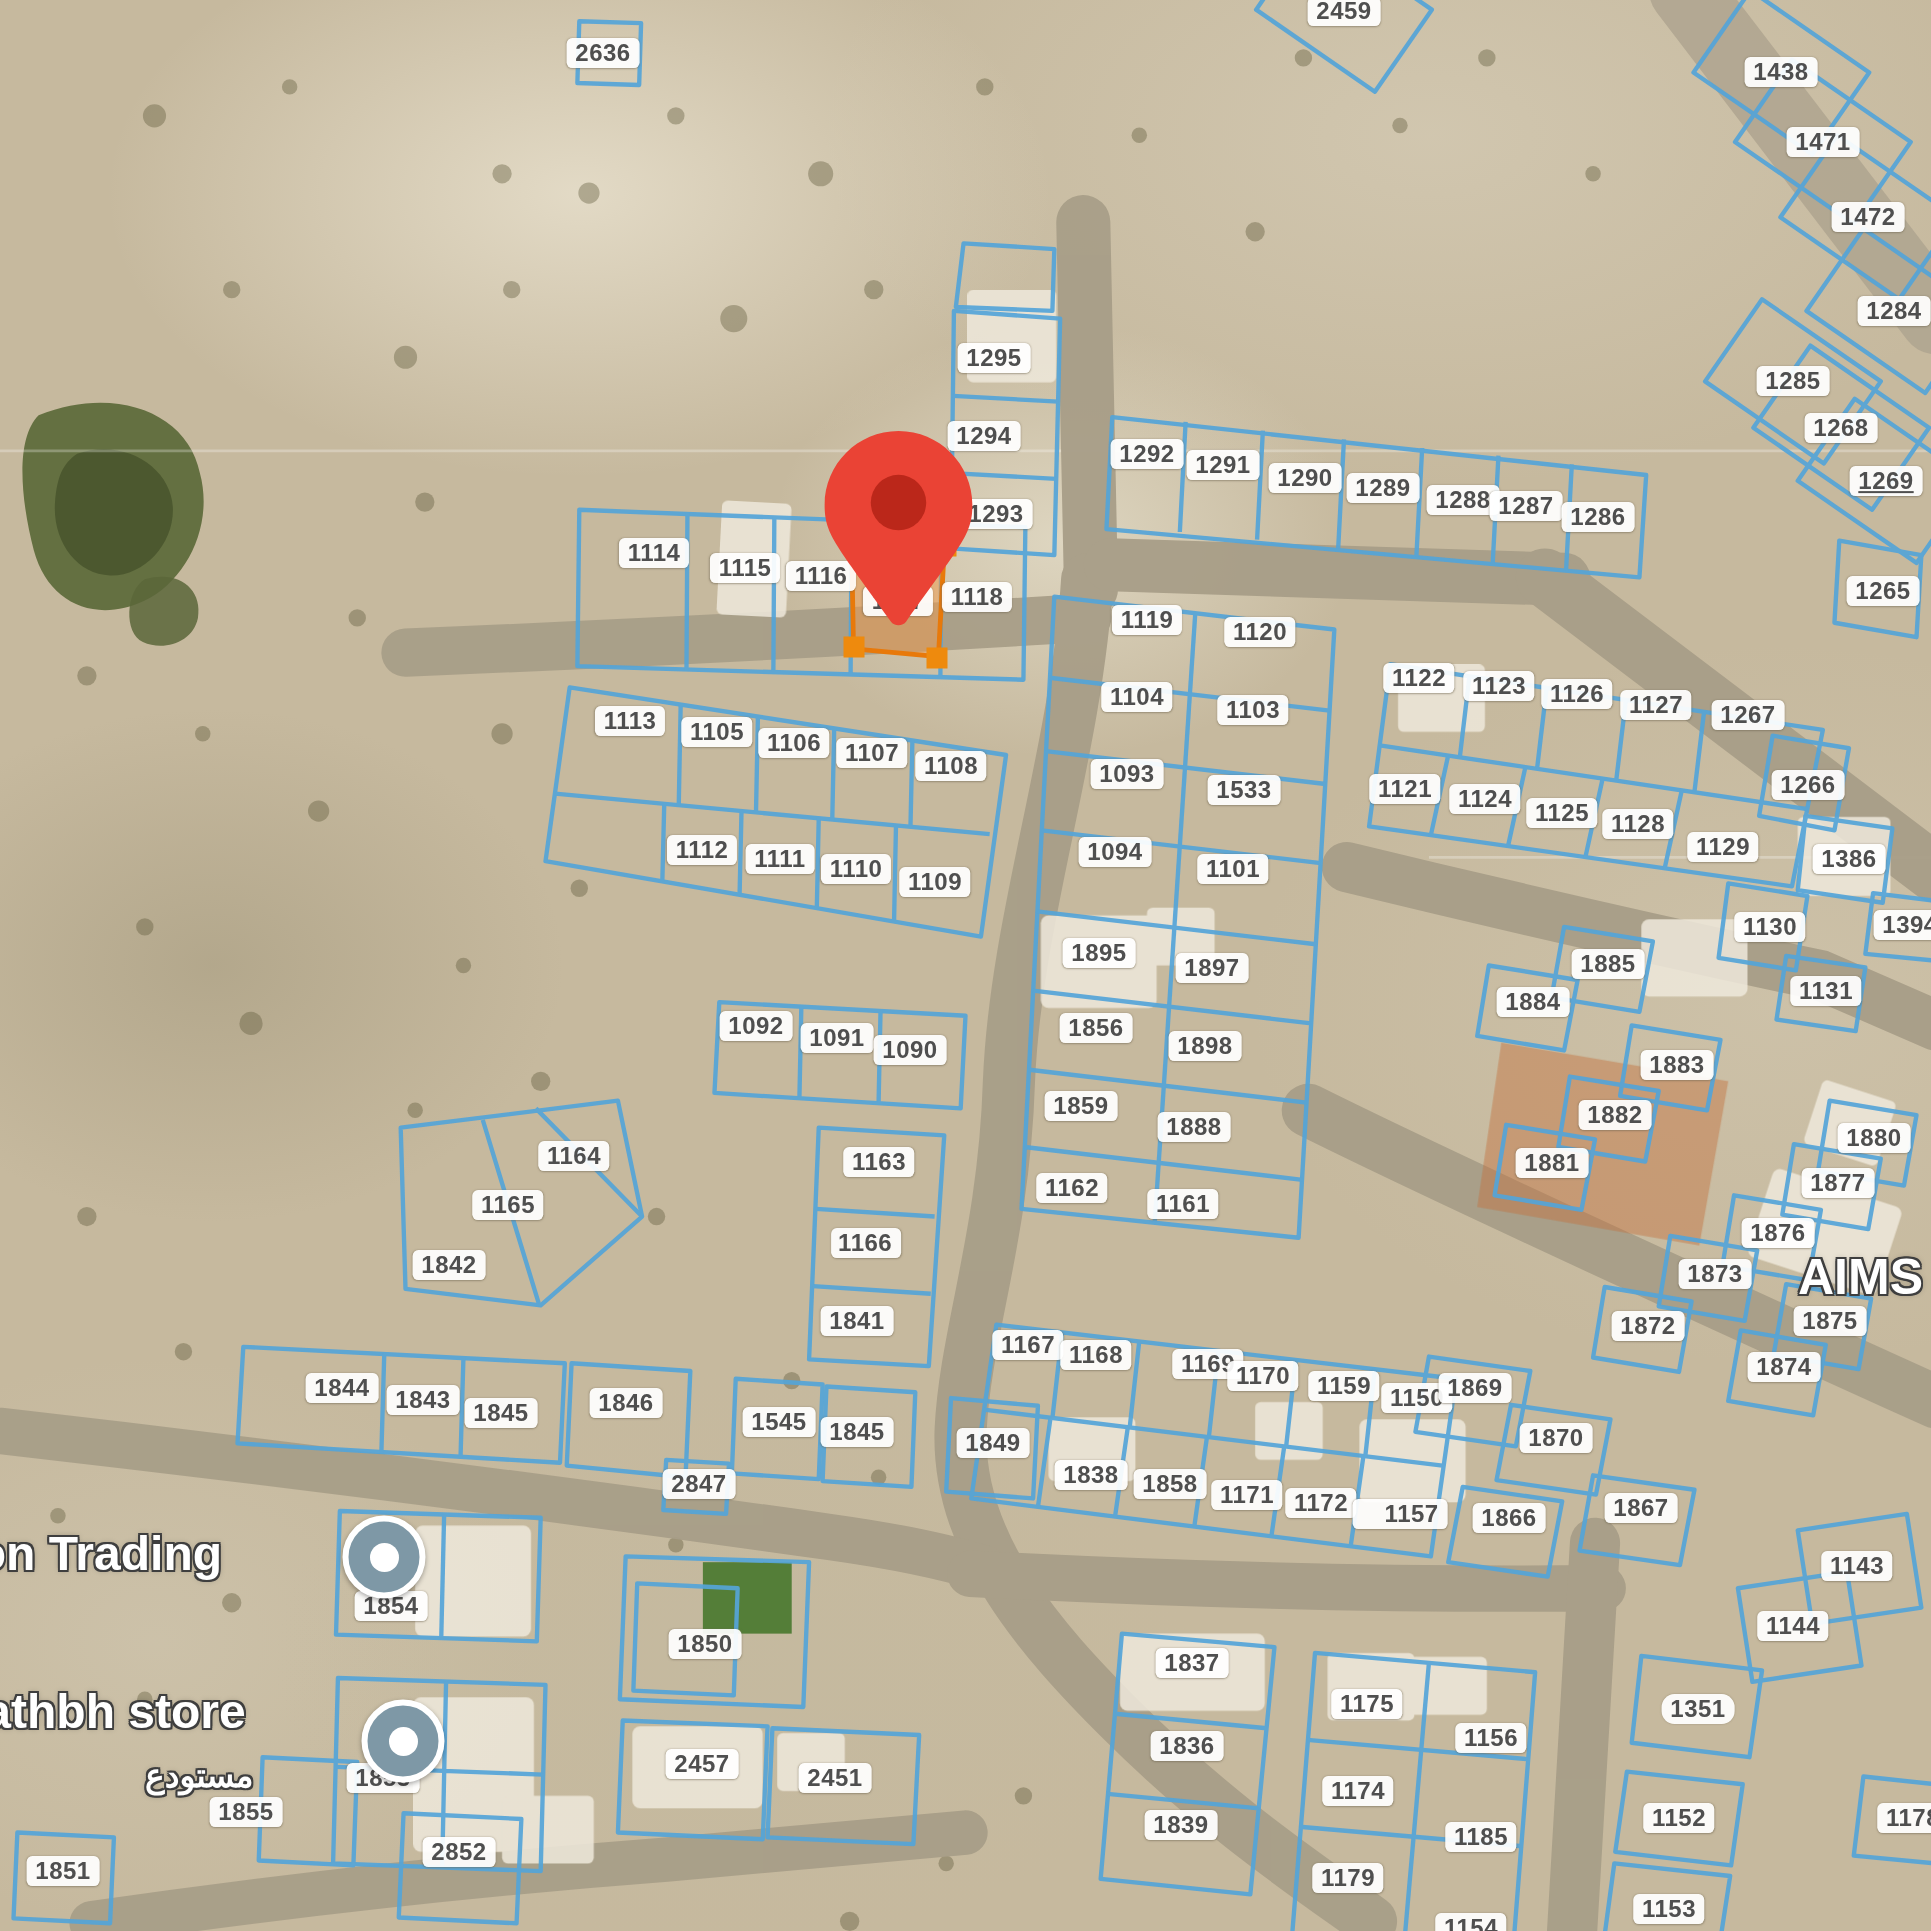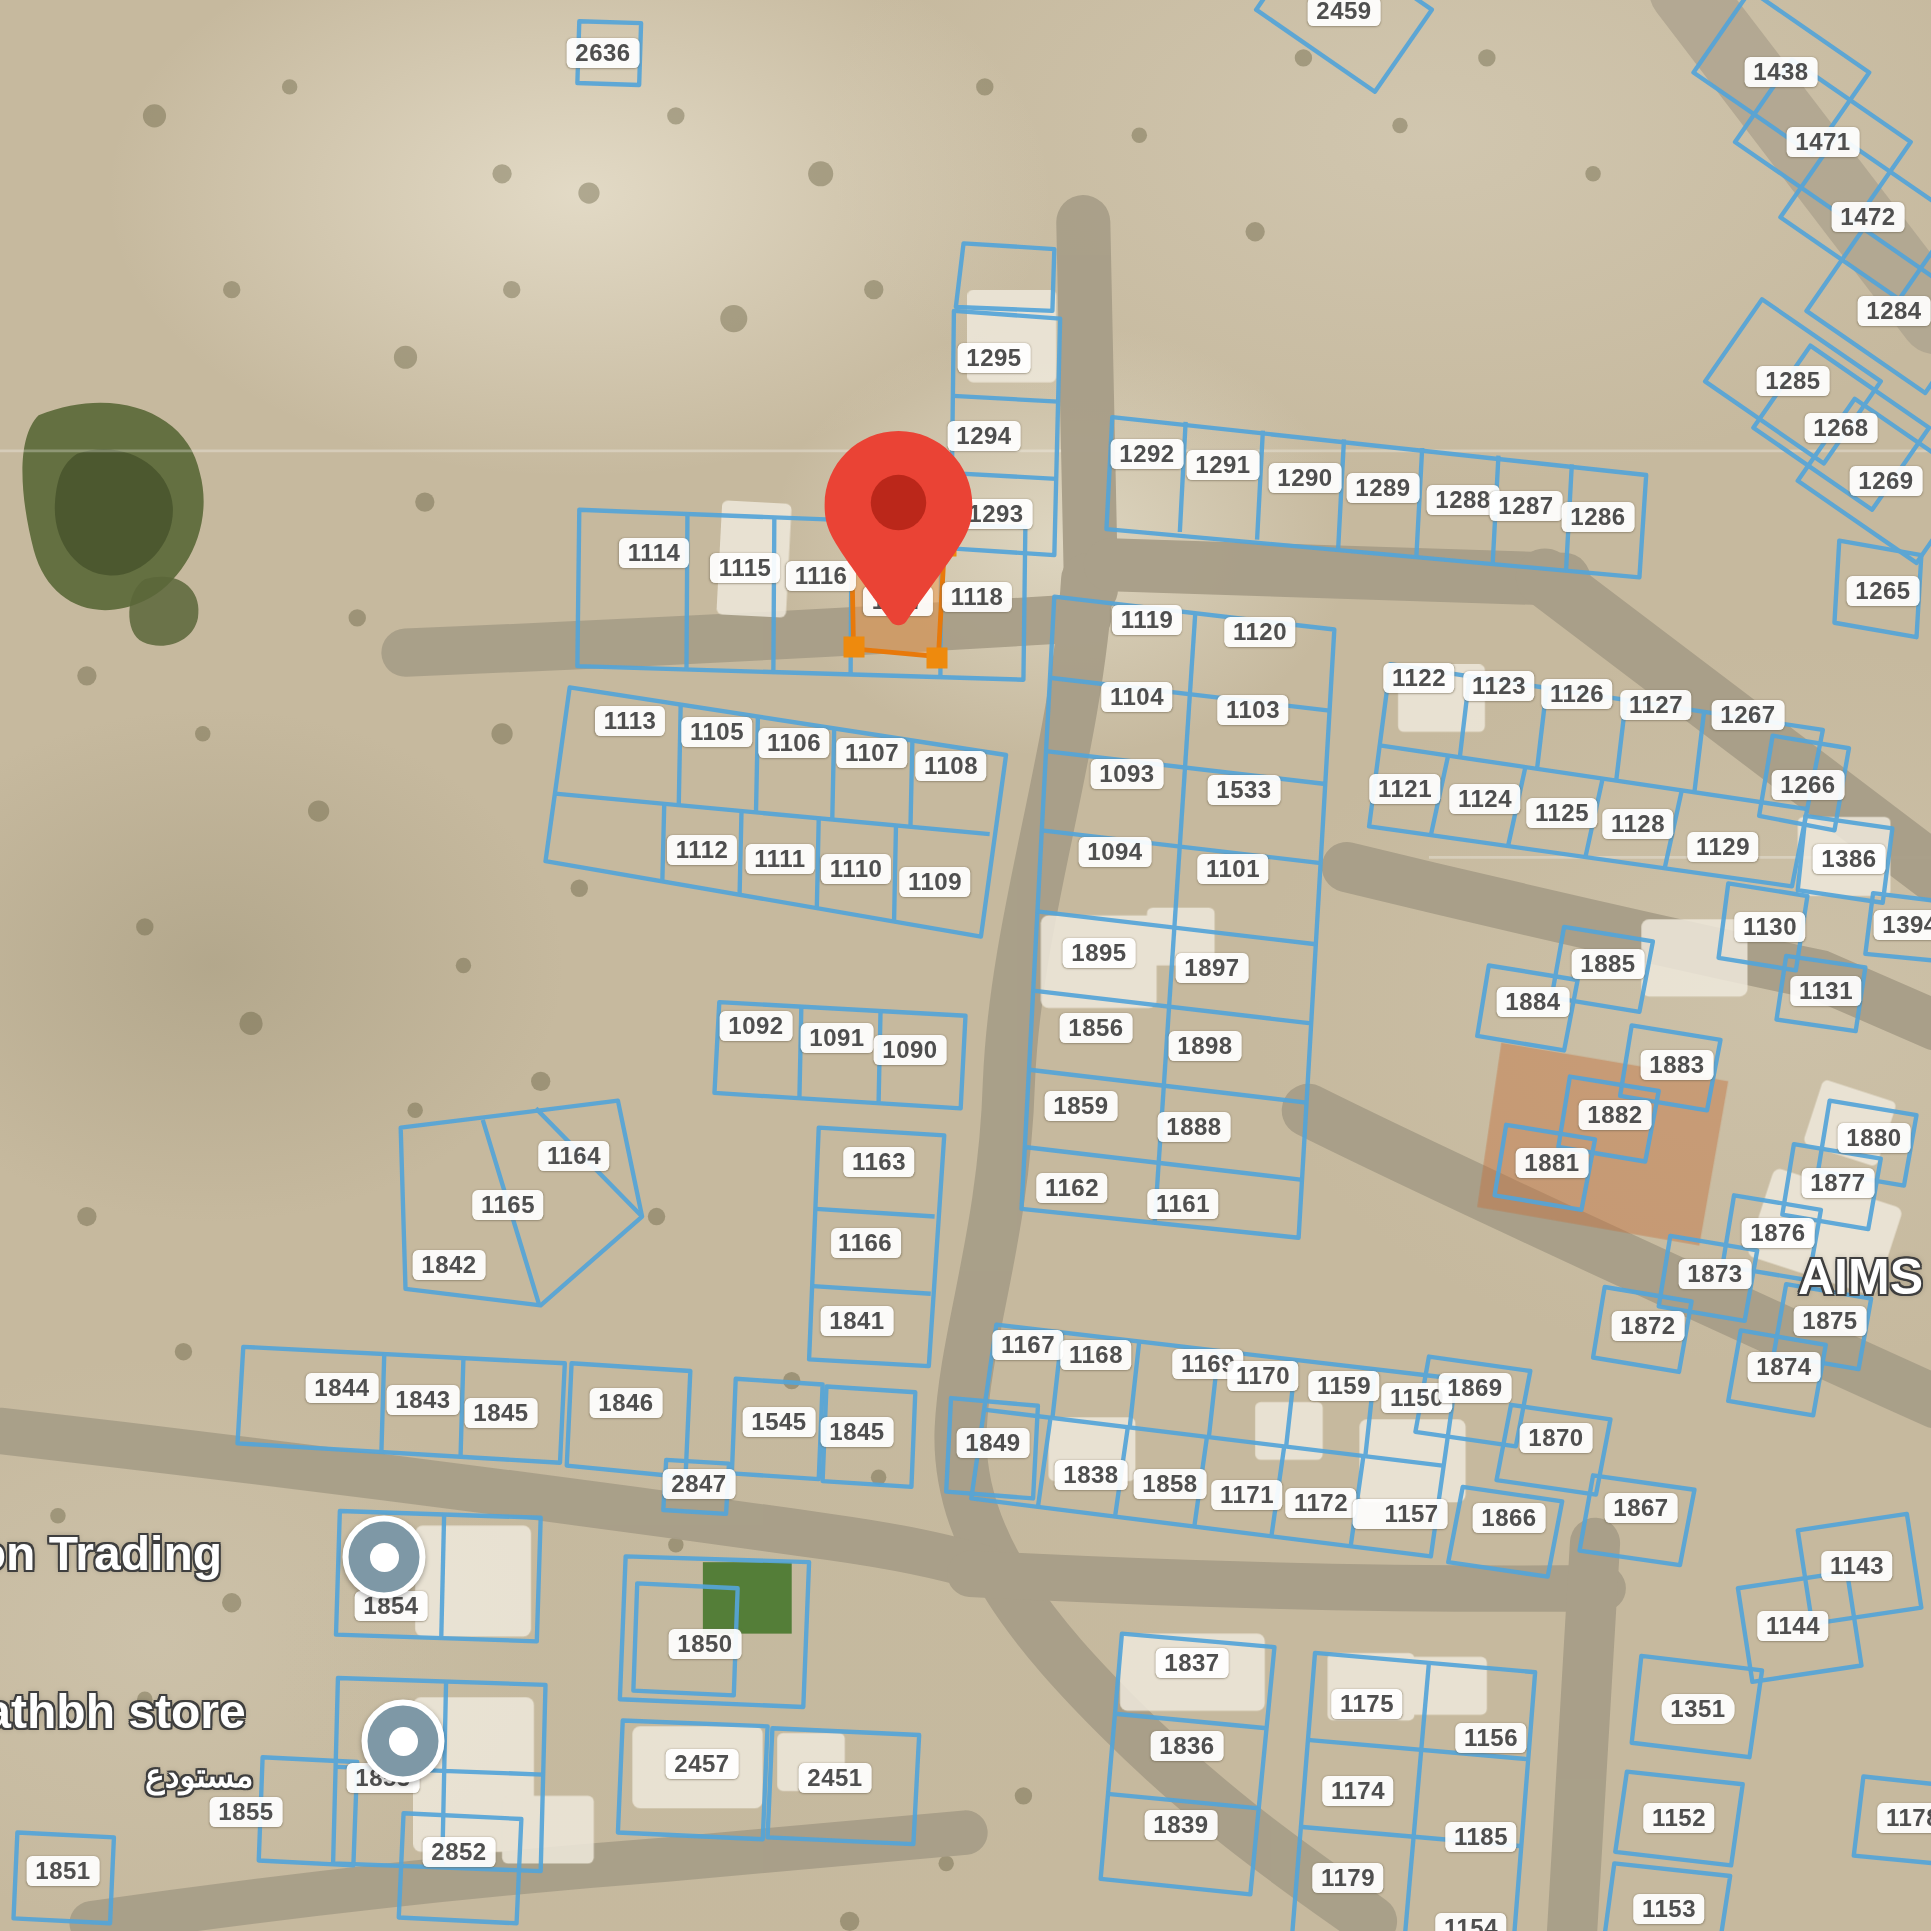--- a/index.html
+++ b/index.html
@@ -271,21 +271,21 @@
 
   <div id="chips">
       <div class="chip" style="left: 603px; top: 53px;">2636</div>
       <div class="chip" style="left: 1344px; top: 11.6px;">2459</div>
       <div class="chip" style="left: 1781px; top: 72px;">1438</div>
       <div class="chip" style="left: 1823px; top: 142px;">1471</div>
       <div class="chip" style="left: 1868px; top: 217px;">1472</div>
       <div class="chip" style="left: 1894px; top: 311px;">1284</div>
       <div class="chip" style="left: 1793px; top: 381px;">1285</div>
       <div class="chip" style="left: 1841px; top: 428px;">1268</div>
-      <div class="chip" style="left: 1886px; top: 481px;">1269</div>
+      <div class="chip" style="left: 1886px; top: 481px; text-decoration: underline;">1269</div>
       <div class="chip" style="left: 994px; top: 358px;">1295</div>
       <div class="chip" style="left: 984px; top: 436px;">1294</div>
       <div class="chip" style="left: 996px; top: 514px;">1293</div>
       <div class="chip" style="left: 1147px; top: 454px;">1292</div>
       <div class="chip" style="left: 1223px; top: 465px;">1291</div>
       <div class="chip" style="left: 1305px; top: 478px;">1290</div>
       <div class="chip" style="left: 1383px; top: 488px;">1289</div>
       <div class="chip" style="left: 1463px; top: 500px;">1288</div>
       <div class="chip" style="left: 1526px; top: 506px;">1287</div>
       <div class="chip" style="left: 1598px; top: 517px;">1286</div>

